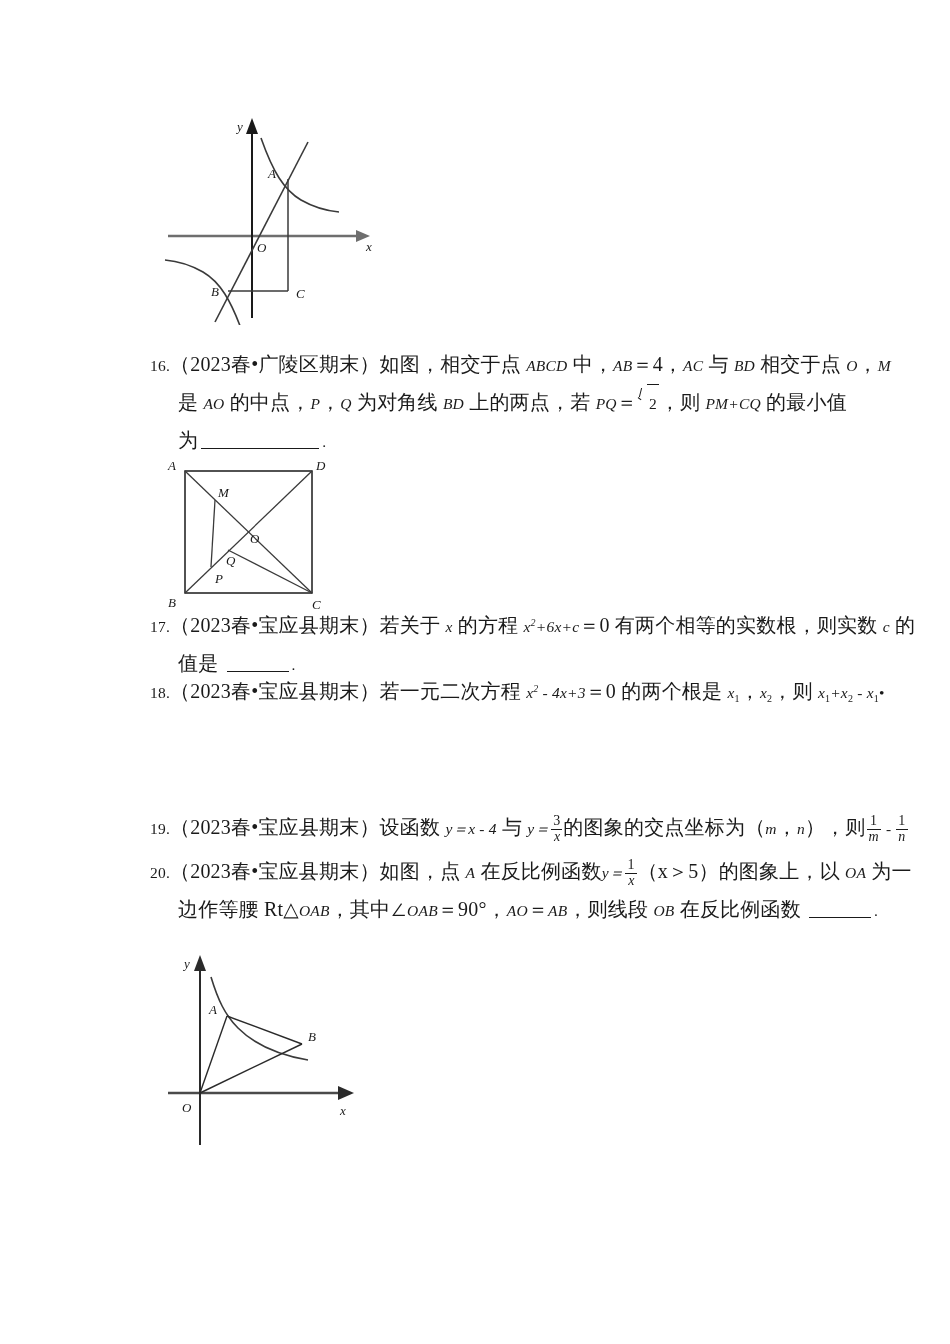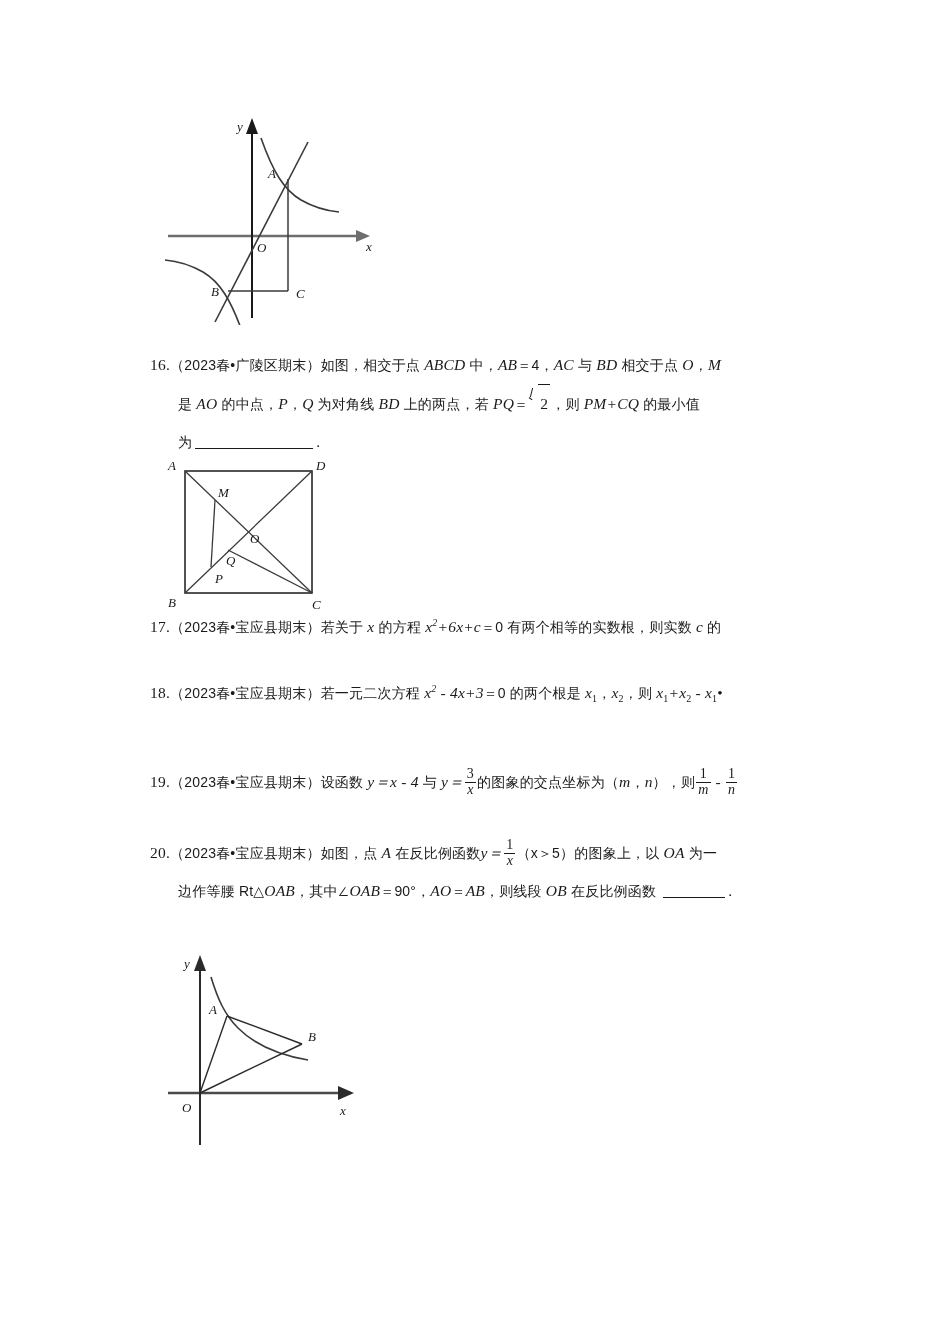--- a/index.html
+++ b/index.html
@@ -28,22 +28,22 @@
     width: 680px;
   }
   .q-line {
     font-size: 15.5px;
     line-height: 37px;
     white-space: nowrap;
     letter-spacing: 0.2px;
   }
   .q-line.indent { padding-left: 28px; }
 
-  .cn { font-family: Liberation Sans, sans-serif; font-size: 14px; }
-  .it { font-style: italic; font-family: "Liberation Serif", serif; }
+  .cn { font-family: Liberation Serif, serif; font-size: 20px; }
+  .it { font-style: italic; font-family: "Liberation Serif", serif; text-align: right; }
   .num { font-family: "Liberation Serif", serif; }
 
   sup.pw { font-size: 10px; vertical-align: super; font-style: italic; }
   sub.sb { font-size: 10px; vertical-align: sub; }
 
   
   .frac {
     display: inline-block;
     vertical-align: middle;
     text-align: center;
@@ -165,35 +165,38 @@
       <text class="flab" x="95" y="88">O</text>
       <text class="flab" x="71" y="110">Q</text>
       <text class="flab" x="60" y="128">P</text>
     </svg>
   </div>
 
   <div class="q-block" style="top:604px;">
     <div class="q-line">
       <span class="num">17.</span><span class="cn">（2023春•宝应县期末）</span><span class="cn">若关于 </span><span class="it">x</span><span class="cn"> 的方程 </span><span class="it">x</span><sup class="pw">2</sup><span class="it">+6x+c</span><span class="cn">＝0</span><span class="cn"> 有两个相等的实数根，则实数 </span><span class="it">c</span><span class="cn"> 的</span>
     </div>
+    <div class="q-line indent">
+      <span class="cn">值是 </span><span class="blank-s"></span><span class="num">.</span>
+    </div>
   </div>
 
   <div class="q-block" style="top:670px;">
     <div class="q-line">
       <span class="num">18.</span><span class="cn">（2023春•宝应县期末）</span><span class="cn">若一元二次方程 </span><span class="it">x</span><sup class="pw">2</sup><span class="it"> - 4x+3</span><span class="cn">＝0</span><span class="cn"> 的两个根是 </span><span class="it">x</span><sub class="sb">1</sub><span class="cn">，</span><span class="it">x</span><sub class="sb">2</sub><span class="cn">，则 </span><span class="it">x</span><sub class="sb">1</sub><span class="it">+x</span><sub class="sb">2</sub><span class="it"> - x</span><sub class="sb">1</sub><span class="num">•</span>
     </div>
   </div>
 
-  <div class="q-block" style="top:763px;">
+  <div class="q-block" style="top:809px;">
     <div class="q-line">
       <span class="num">19.</span><span class="cn">（2023春•宝应县期末）</span><span class="cn">设函数 </span><span class="it">y＝x - 4</span><span class="cn"> 与 </span><span class="it">y＝</span><span class="frac"><span class="nu num">3</span><span class="de it">x</span></span><span class="cn">的图象的交点坐标为（</span><span class="it">m</span><span class="cn">，</span><span class="it">n</span><span class="cn">），则</span><span class="frac"><span class="nu num">1</span><span class="de it">m</span></span><span class="num"> - </span><span class="frac"><span class="nu num">1</span><span class="de it">n</span></span>
     </div>
   </div>
 
-  <div class="q-block" style="top:834px;">
+  <div class="q-block" style="top:853px;">
     <div class="q-line">
       <span class="num">20.</span><span class="cn">（2023春•宝应县期末）</span><span class="cn">如图，点 </span><span class="it">A</span><span class="cn"> 在反比例函数</span><span class="it">y＝</span><span class="frac"><span class="nu num">1</span><span class="de it">x</span></span><span class="cn">（x＞5）</span><span class="cn">的图象上，以 </span><span class="it">OA</span><span class="cn"> 为一</span>
     </div>
     <div class="q-line indent">
       <span class="cn">边作等腰 Rt△</span><span class="it">OAB</span><span class="cn">，其中∠</span><span class="it">OAB</span><span class="cn">＝90°，</span><span class="it">AO</span><span class="cn">＝</span><span class="it">AB</span><span class="cn">，则线段 </span><span class="it">OB</span><span class="cn"> 在反比例函数 </span><span class="blank-s"></span><span class="num">.</span>
     </div>
   </div>
 
   <div class="figure" style="left:160px; top:945px;">
     <svg width="230" height="210" viewBox="0 0 230 210">

